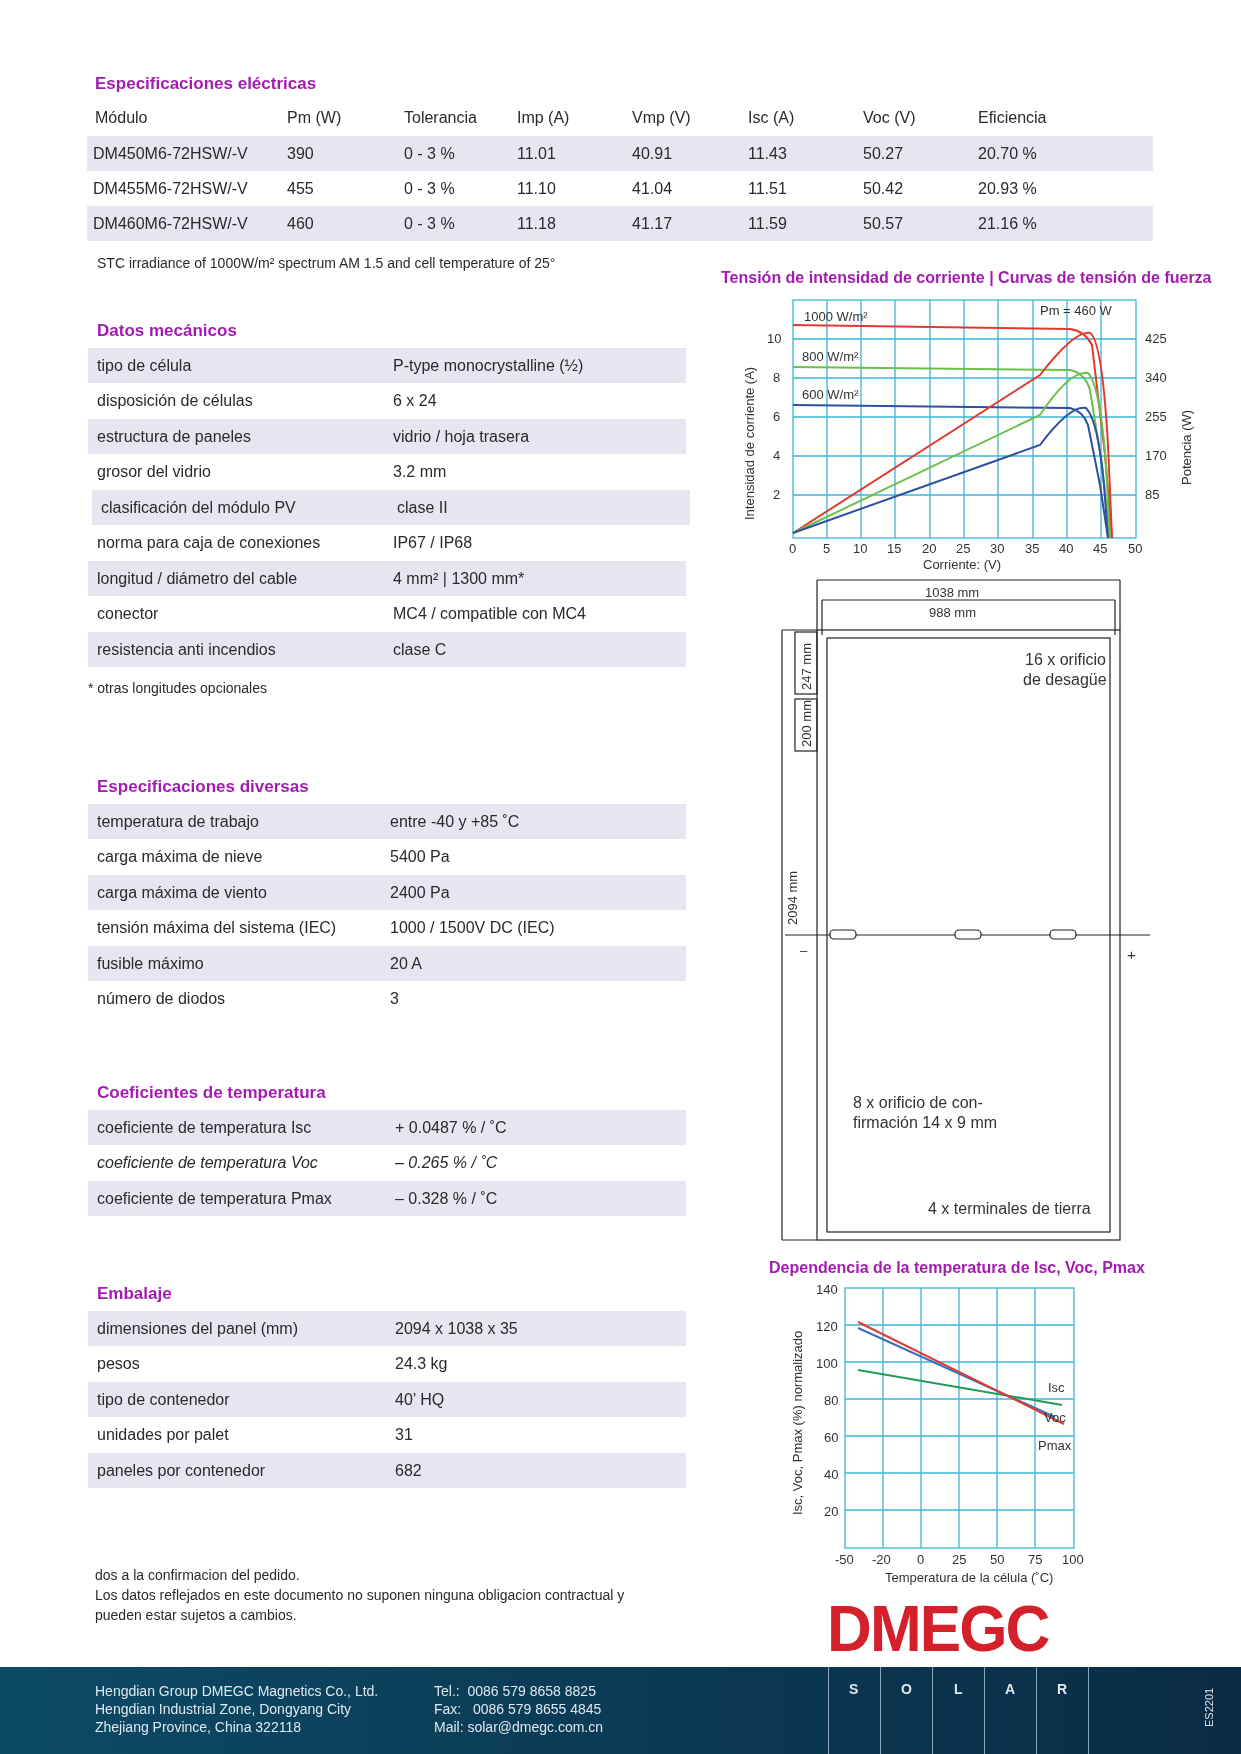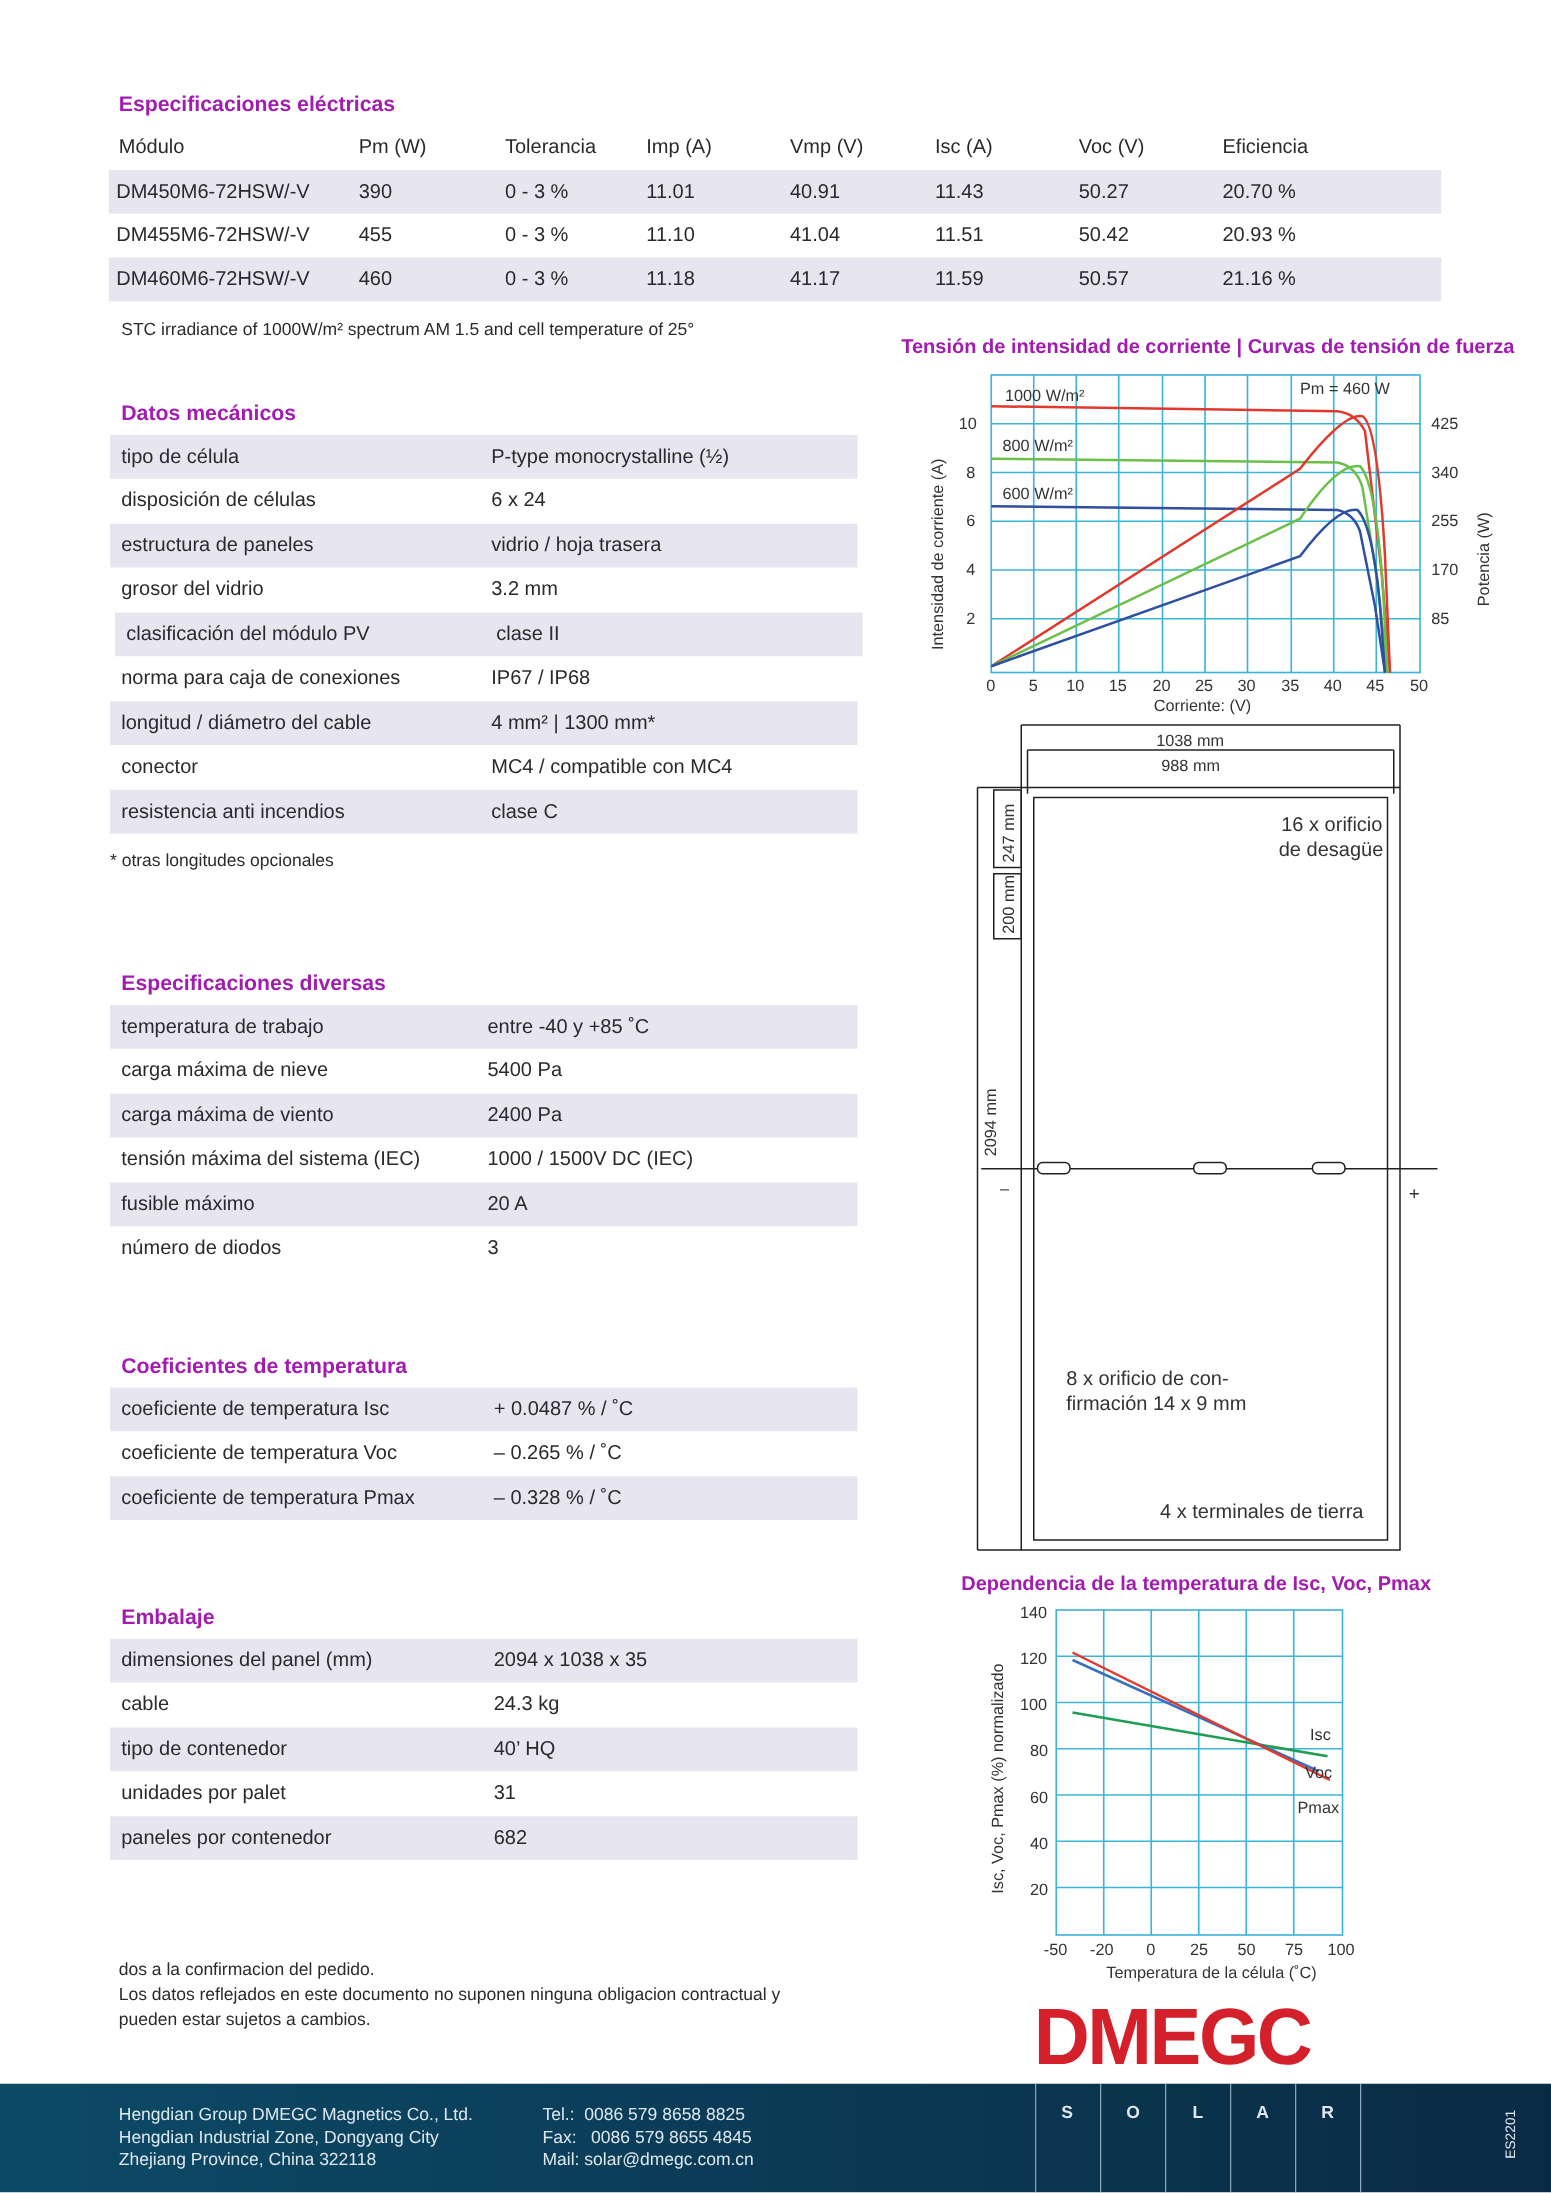--- a/index.html
+++ b/index.html
@@ -131,38 +131,38 @@
       <span class="cell" style="left: 302px;">3</span>
     </div>
   </div>
 
 <div class="abs h" style="left:97px;top:1083px;">Coeficientes de temperatura</div>
 <div id="tc">
     <div class="row s" style="left: 88px; top: 1110px; width: 598px;">
       <span class="cell" style="left: 9px;">coeficiente de temperatura Isc</span>
       <span class="cell" style="left: 307px;">+ 0.0487 % / ˚C</span>
     </div>
-    <div class="row" style="left: 88px; top: 1145.5px; width: 598px;">
+    <div class="row" style="left: 88px; top: 1145.5px; width: 598px; font-style: italic;">
       <span class="cell" style="left: 9px;">coeficiente de temperatura Voc</span>
       <span class="cell" style="left: 307px;">– 0.265 % / ˚C</span>
     </div>
     <div class="row s" style="left: 88px; top: 1181px; width: 598px;">
       <span class="cell" style="left: 9px;">coeficiente de temperatura Pmax</span>
       <span class="cell" style="left: 307px;">– 0.328 % / ˚C</span>
     </div>
   </div>
 
 <div class="abs h" style="left:97px;top:1284px;">Embalaje</div>
 <div id="pack">
     <div class="row s" style="left: 88px; top: 1311px; width: 598px;">
       <span class="cell" style="left: 9px;">dimensiones del panel (mm)</span>
       <span class="cell" style="left: 307px;">2094 x 1038 x 35</span>
     </div>
     <div class="row" style="left: 88px; top: 1346.5px; width: 598px;">
-      <span class="cell" style="left: 9px;">cable</span>
+      <span class="cell" style="left: 9px;">pesos</span>
       <span class="cell" style="left: 307px;">24.3 kg</span>
     </div>
     <div class="row s" style="left: 88px; top: 1382px; width: 598px;">
       <span class="cell" style="left: 9px;">tipo de contenedor</span>
       <span class="cell" style="left: 307px;">40’ HQ</span>
     </div>
     <div class="row" style="left: 88px; top: 1417.5px; width: 598px;">
       <span class="cell" style="left: 9px;">unidades por palet</span>
       <span class="cell" style="left: 307px;">31</span>
     </div>

